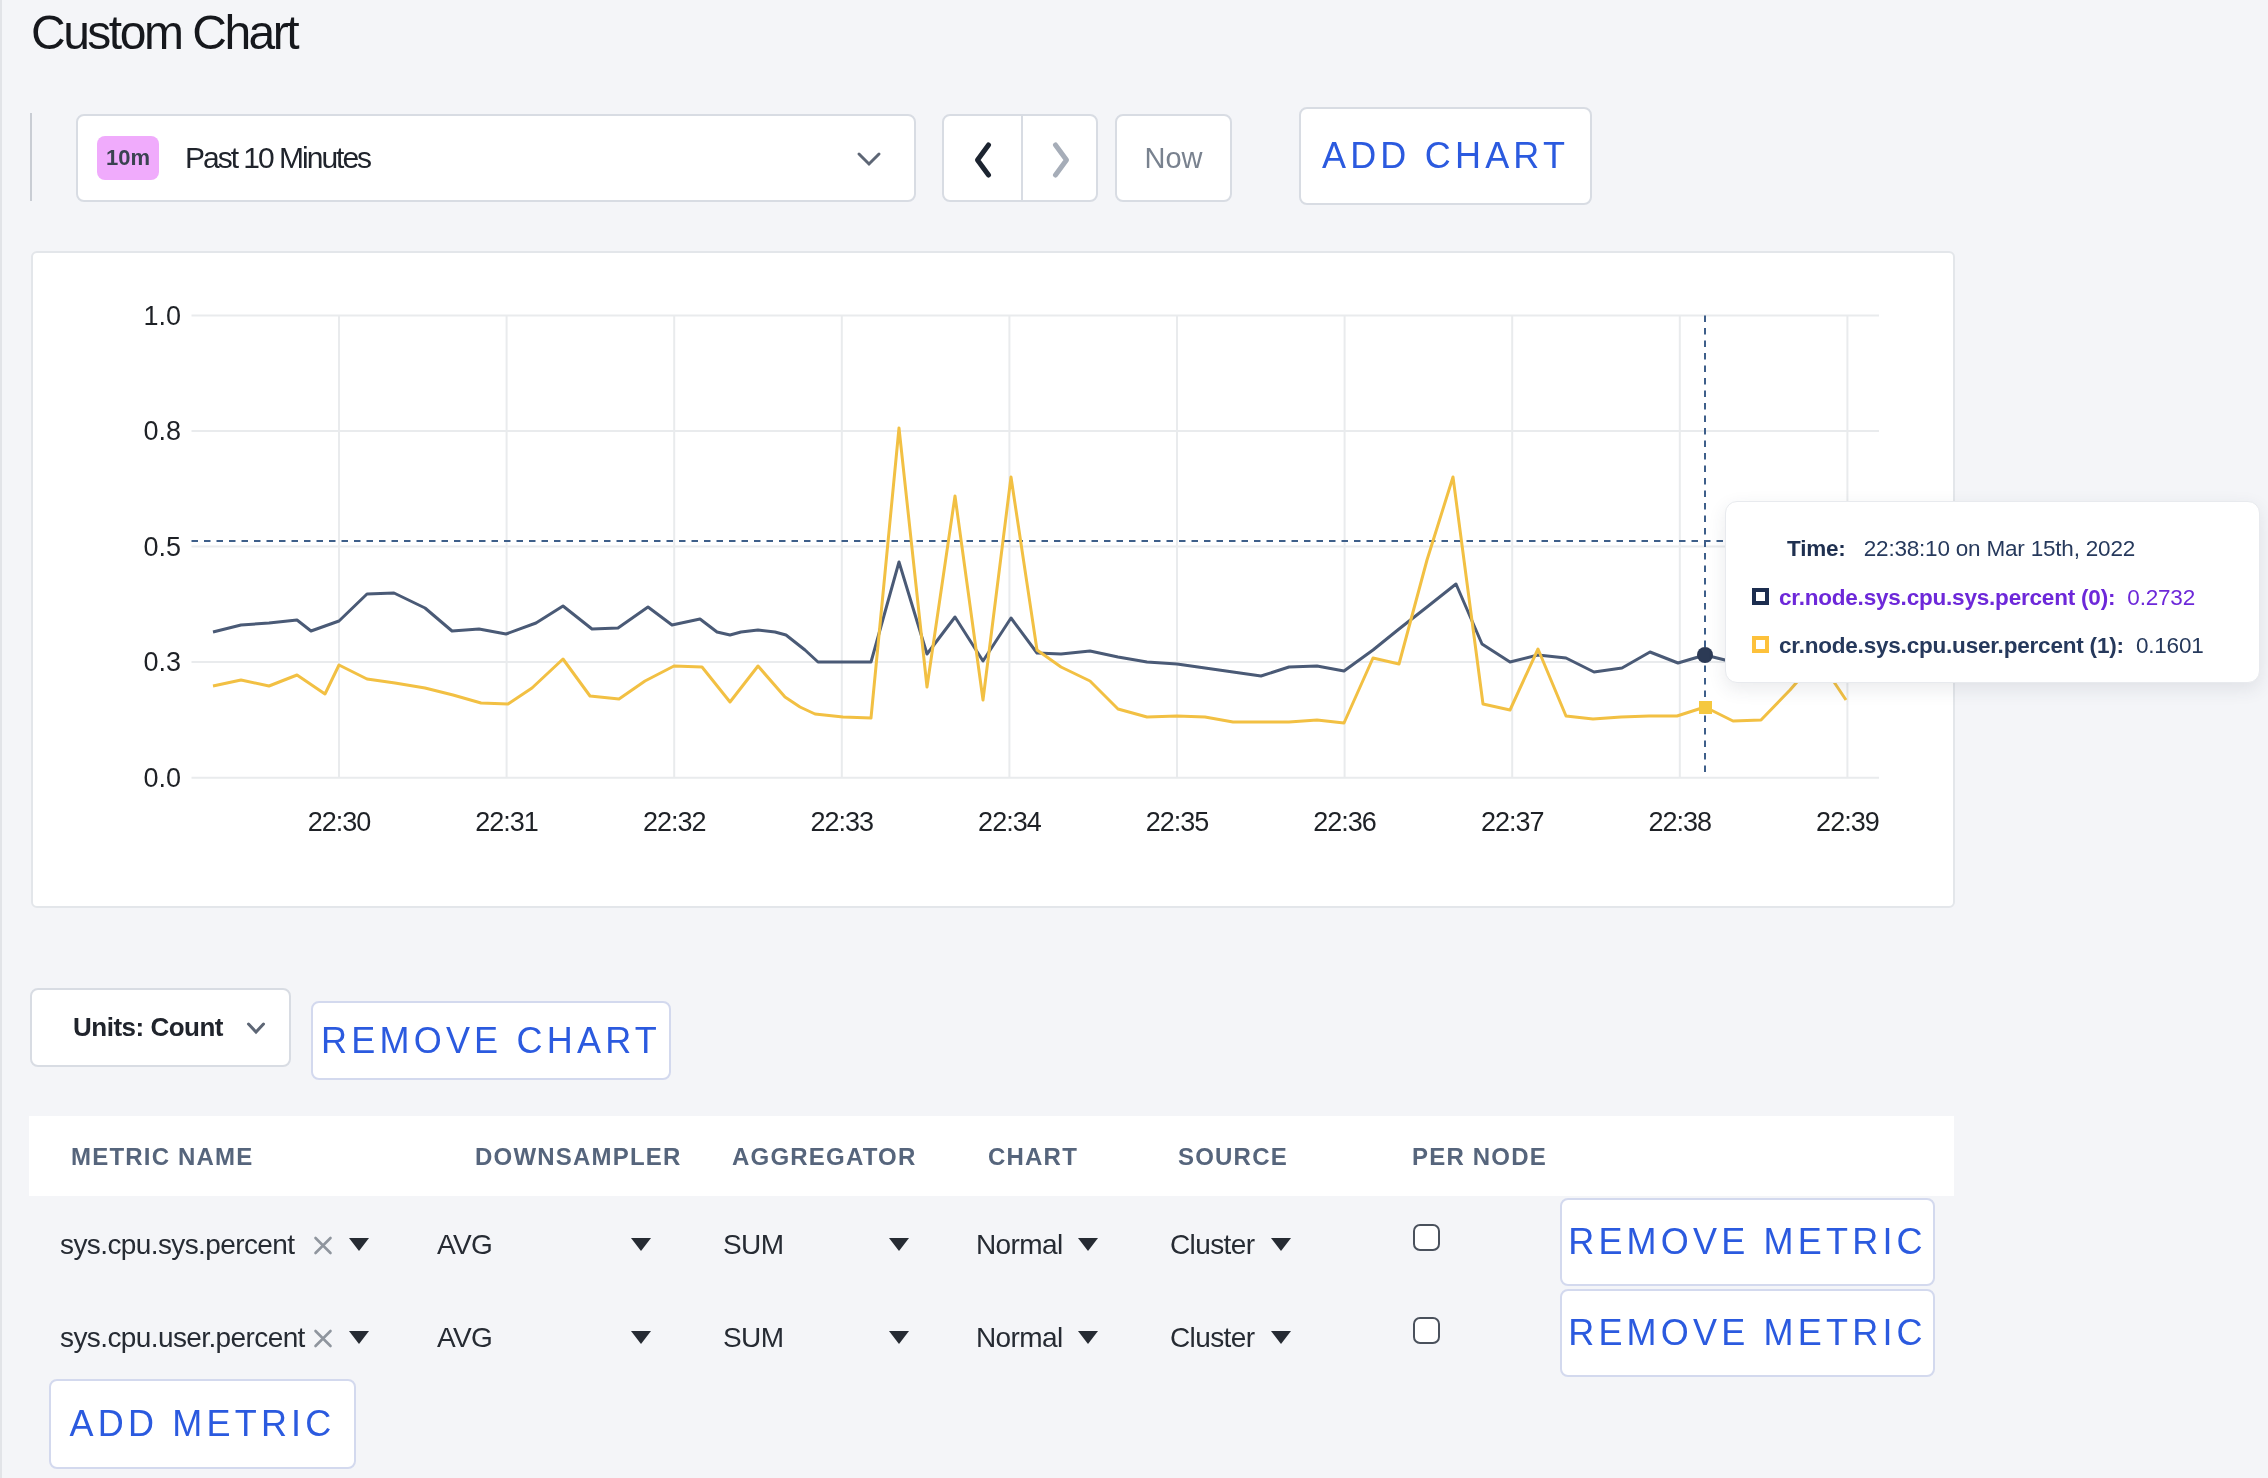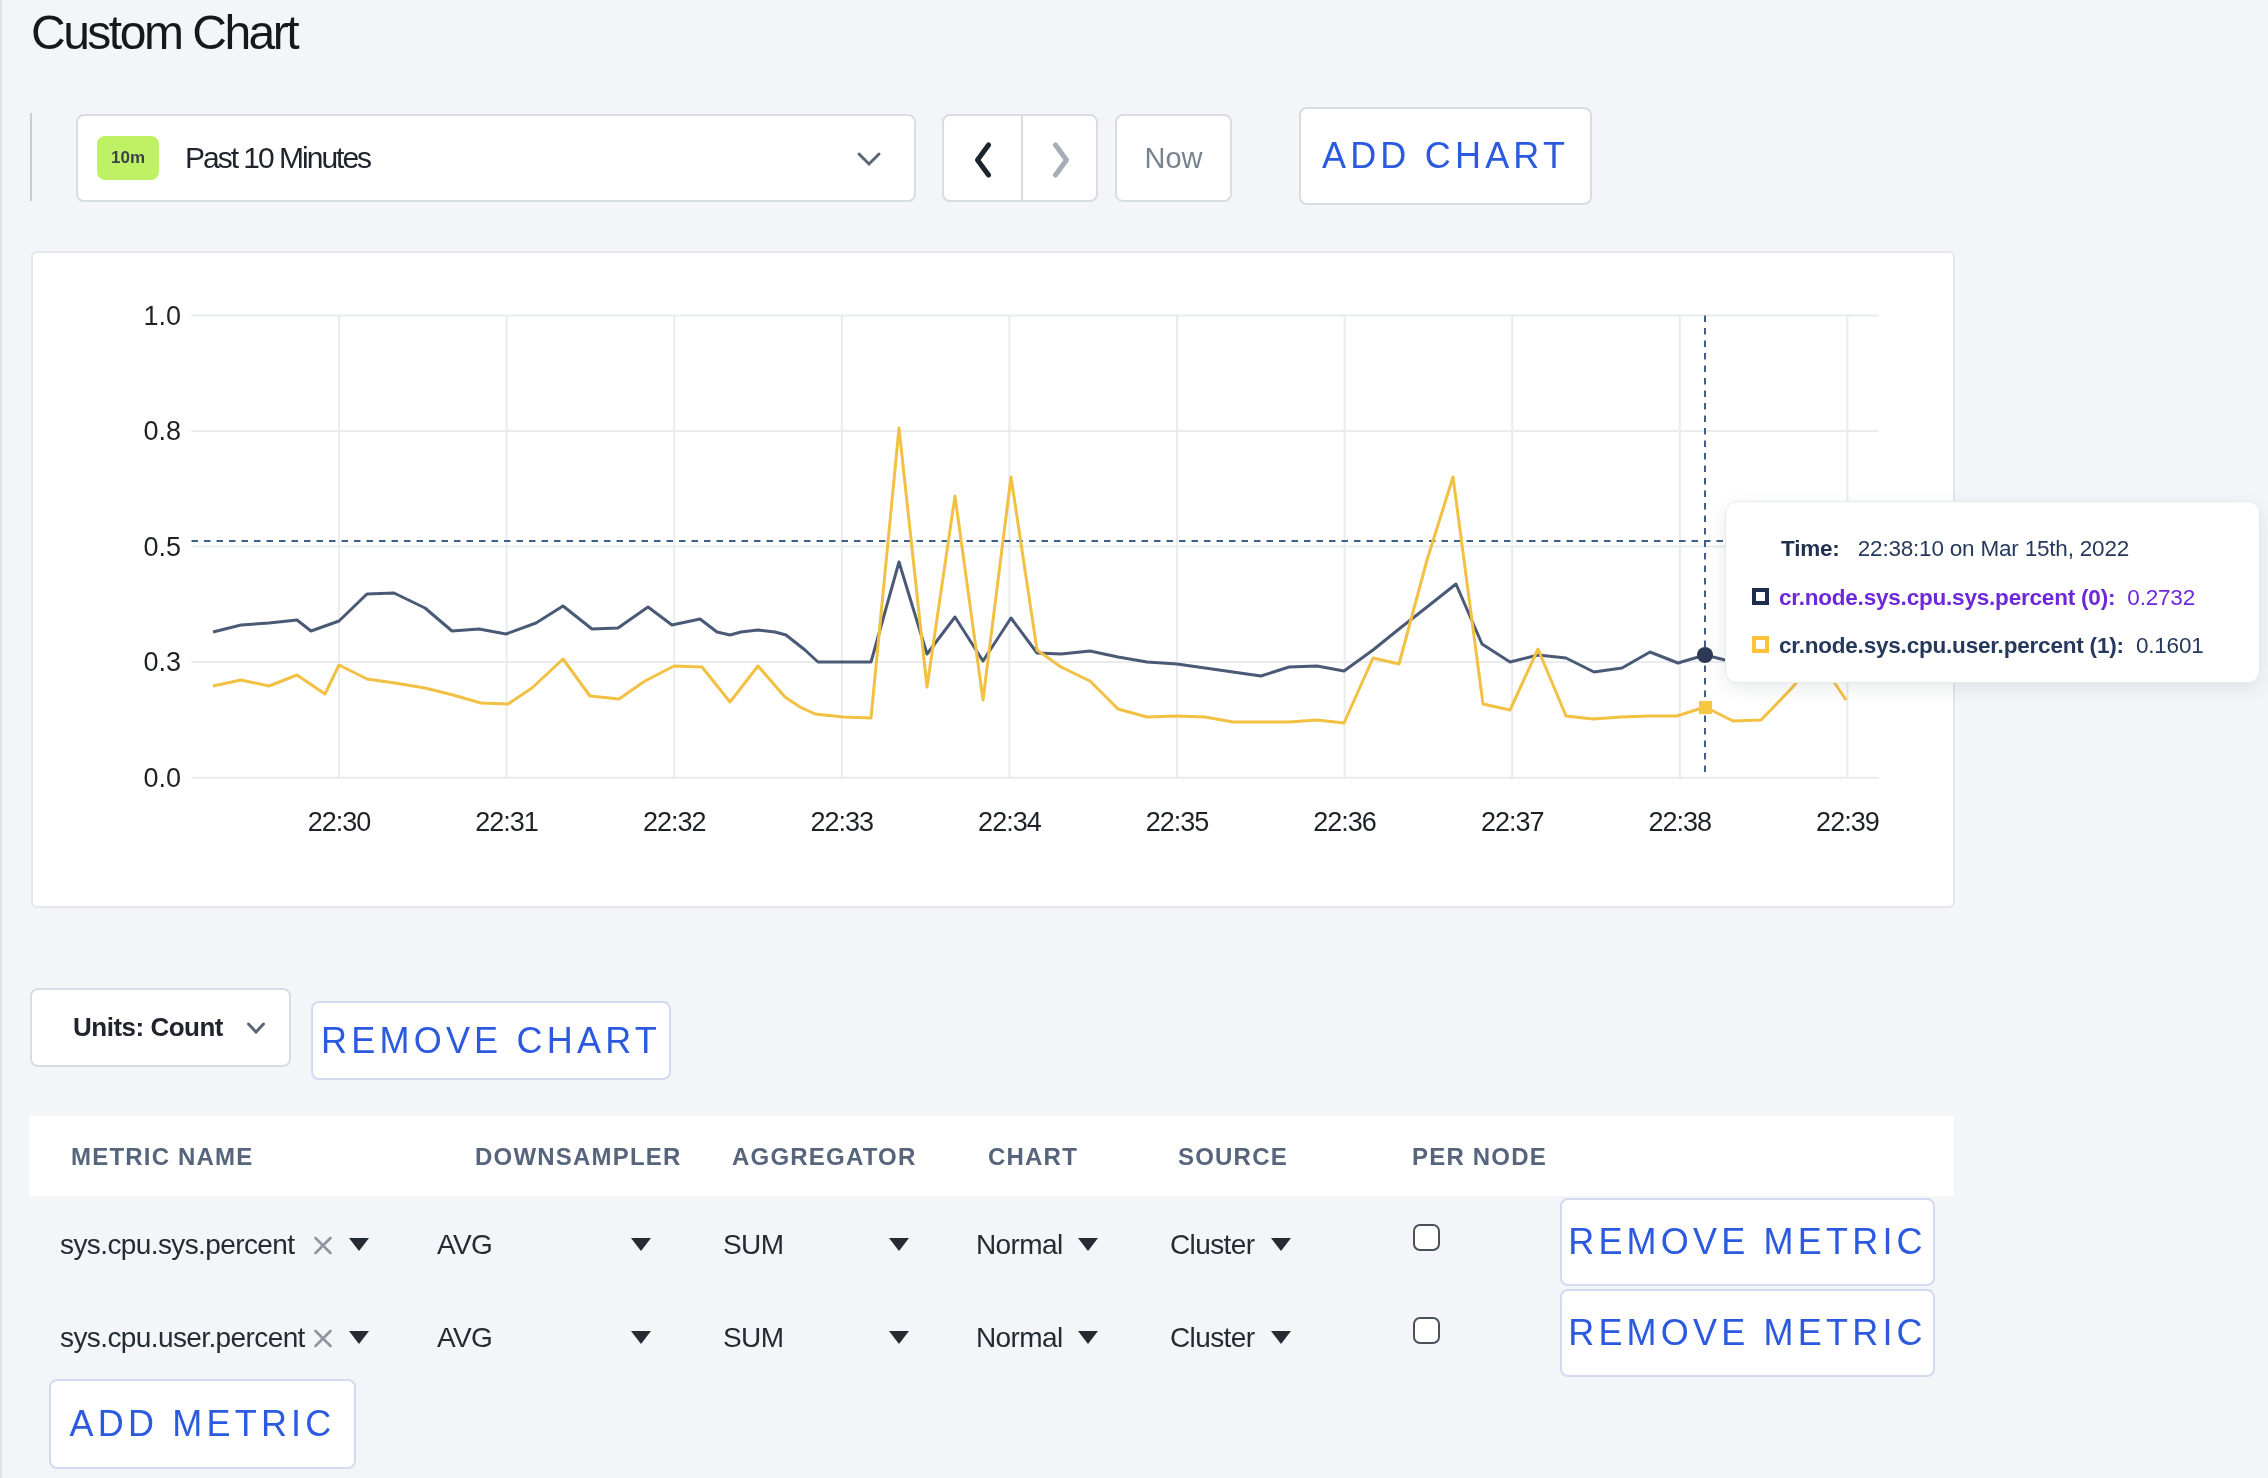--- a/index.html
+++ b/index.html
@@ -10,21 +10,21 @@
 </style>
 </head>
 <body>
   <div class="abs" style="left:0;top:0;width:2px;height:1478px;background:#e2e4e8;"></div>
 
   <div class="abs" style="left:31px;top:5px;font-size:48px;color:#16181d;letter-spacing:-2.5px;">Custom Chart</div>
 
   <div class="abs" style="left:30px;top:113px;width:2px;height:88px;background:#c9cdd4;"></div>
 
   <div class="btn" style="left:76px;top:114px;width:840px;height:88px;justify-content:flex-start;">
-    <div style="margin-left:19px;width:62px;height:44px;background:#bef264;border-radius:8px;display:flex;align-items:center;justify-content:center;font-size:17px;font-weight:700;color:#3a4250;">10m</div>
+    <div style="margin-left:19px;width:62px;height:44px;background:#f0abfc;border-radius:8px;display:flex;align-items:center;justify-content:center;font-size:22px;font-weight:700;color:#3a4250;">10m</div>
     <div style="margin-left:26px;font-size:30px;color:#20242c;letter-spacing:-2px;">Past 10 Minutes</div>
     <svg style="position:absolute;right:32px;top:35px;" width="26" height="18" viewBox="0 0 26 18">
       <path d="M3 3 L13 13 L23 3" fill="none" stroke="#5d6675" stroke-width="3" stroke-linecap="round"></path>
     </svg>
   </div>
 
   <div class="btn" style="left:942px;top:114px;width:156px;height:88px;">
     <div class="abs" style="left:77px;top:0;width:2px;height:84px;background:#d8dce3;"></div>
     <svg class="abs" style="left:26px;top:24px;" width="26" height="40" viewBox="0 0 26 40">
       <path d="M18.5 5 L7.5 20 L18.5 35" fill="none" stroke="#1c2430" stroke-width="5" stroke-linecap="round" stroke-linejoin="round"></path>
@@ -83,21 +83,21 @@
     </g>
     <line x1="191.5" y1="541" x2="1725" y2="541" stroke="#3e5f8a" stroke-width="2" stroke-dasharray="6.5 6"></line>
     <line x1="1705" y1="315.5" x2="1705" y2="777.8" stroke="#3e5f8a" stroke-width="2" stroke-dasharray="6.5 6"></line>
     <polyline fill="none" stroke="#4a5a76" stroke-width="3" stroke-linejoin="round" points="213,632 241,625 269,623 297,620 311,631 339,621 367,594 394,593 425,608 452,631 479,629 506,634 536,623 563,606 592,629 618,628 648,607 672,625 700,619 717,632 730,635 741,632 758,630 775,632 786,635 805,650 818,662 843,662 871,662 899,562 927,654 955,617 983,661 1011,618 1037,653 1061,654 1090,651 1118,657 1147,662 1177,664 1205,668 1233,672 1261,676 1289,667 1317,666 1344,671 1373,650 1399,629 1427,607 1456,584 1482,644 1510,662 1538,655 1566,658 1594,672 1622,668 1650,652 1678,663 1705,655 1733,662 1761,660 1790,660 1818,663 1847,659"></polyline>
     <polyline fill="none" stroke="#f2c043" stroke-width="3" stroke-linejoin="round" points="213,686 241,680 269,686 297,675 325,694 339,665 367,679 395,683 425,688 453,695 481,703 508,704 532,688 563,659 590,696 619,699 645,681 674,666 702,667 730,702 758,666 785,697 800,707 815,714 843,717 871,718 899,428 927,687 955,496 983,700 1011,477 1037,650 1061,667 1090,681 1118,709 1147,717 1177,716 1205,717 1233,722 1261,722 1289,722 1317,720 1344,723 1373,658 1399,664 1427,560 1453,477 1483,704 1510,710 1538,649 1566,716 1593,719 1621,717 1649,716 1677,716 1705,707 1733,721 1761,720 1790,690 1818,658 1846,700"></polyline>
     <circle cx="1705" cy="655" r="8" fill="#2c3a55"></circle>
     <rect x="1699" y="701" width="13" height="13" fill="#f5c83f"></rect>
   </svg>
 
   <div class="abs" style="left:1725px;top:501px;width:535px;height:182px;background:#fff;border:1px solid #e8eaee;border-radius:12px;box-shadow:0 6px 18px rgba(50,60,80,0.10);">
-    <div class="abs" style="left:55px;top:34px;font-size:22.5px;color:#26395c;letter-spacing:-0.2px;"><span style="font-weight:700;color:#1f3050;">Time:</span>&nbsp;&nbsp; 22:38:10 on Mar 15th, 2022</div>
+    <div class="abs" style="left:55px;top:34px;font-size:22.5px;color:#26395c;letter-spacing:-0.2px;"><span style="font-weight:700;color:#1f3050;margin-left:6px;">Time:</span>&nbsp;&nbsp; 22:38:10 on Mar 15th, 2022</div>
     <div class="abs" style="left:26px;top:86px;width:17px;height:17px;border:4px solid #1c2d4f;background:#fff;"></div>
     <div class="abs" style="left:53px;top:83px;font-size:22.5px;color:#6d28d9;letter-spacing:-0.2px;"><span style="font-weight:700;">cr.node.sys.cpu.sys.percent (0):</span>&nbsp; 0.2732</div>
     <div class="abs" style="left:26px;top:134px;width:17px;height:17px;border:4px solid #fdc13b;background:#fff;"></div>
     <div class="abs" style="left:53px;top:131px;font-size:22.5px;color:#26395c;letter-spacing:-0.2px;"><span style="font-weight:700;">cr.node.sys.cpu.user.percent (1):</span>&nbsp; 0.1601</div>
   </div>
 
   <div class="btn" style="left:30px;top:988px;width:261px;height:79px;justify-content:flex-start;">
     <div style="margin-left:41px;font-size:26px;font-weight:700;color:#20242c;letter-spacing:-0.5px;">Units: Count</div>
     <svg style="margin-left:22px;" width="22" height="16" viewBox="0 0 22 16">
       <path d="M3.5 4 L11 12 L18.5 4" fill="none" stroke="#5d6675" stroke-width="3" stroke-linecap="round"></path>

